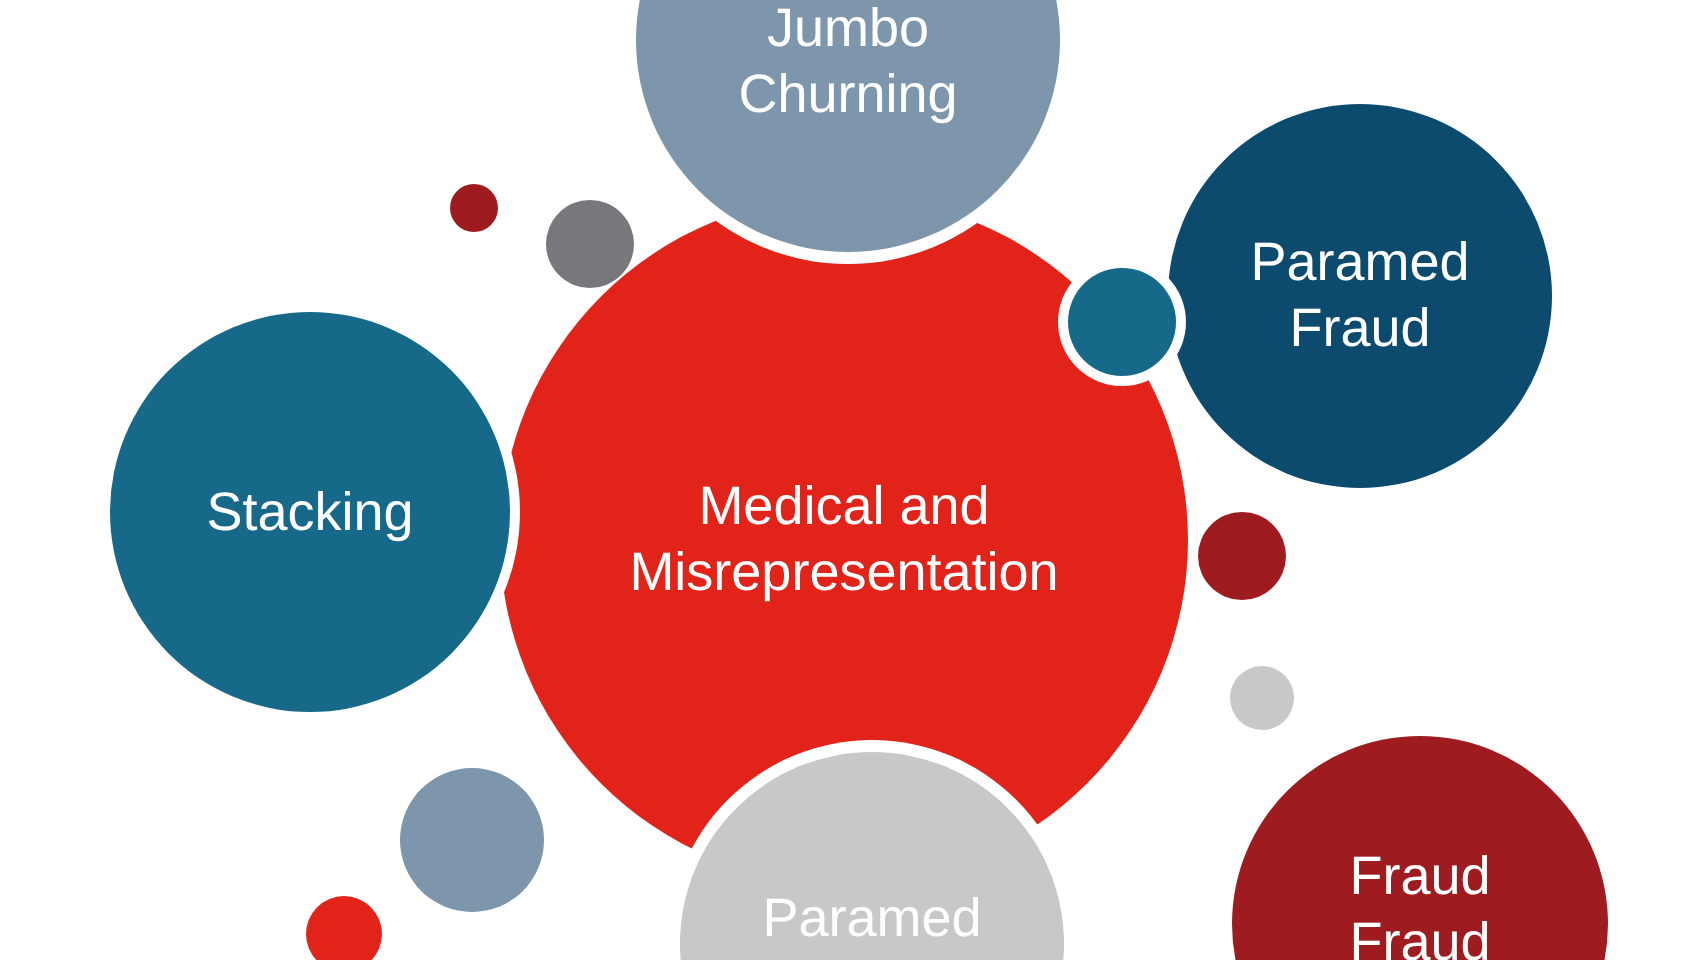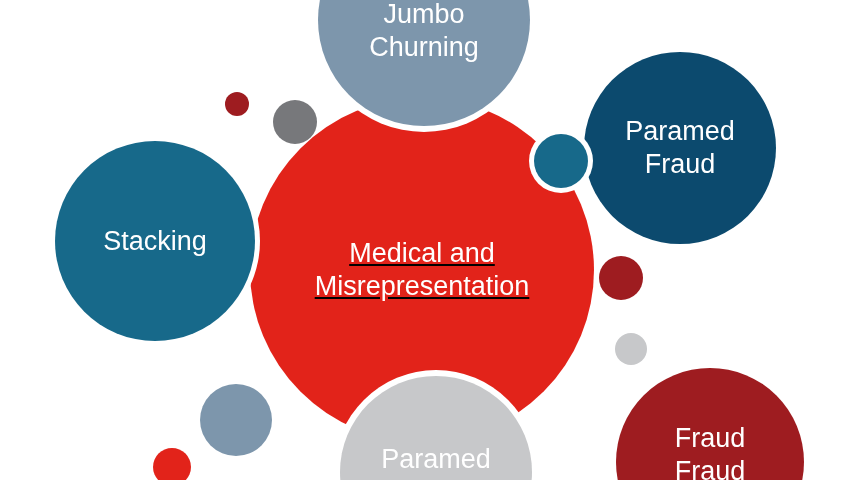--- a/index.html
+++ b/index.html
@@ -30,21 +30,21 @@
     font-weight: 400;
   }
   .label span { display: block; white-space: nowrap; }
 
   
   #center   { left: 250px; top:  98px; width: 344px; height: 344px; z-index: 2; }
   #jumbo    { left: 318px; top: -86px; width: 212px; height: 212px; z-index: 4;
               box-shadow: 0 0 0 6px #ffffff; }
   #jumbo .label { padding-top: 22px; }
   #paramed  { left: 584px; top:  52px; width: 192px; height: 192px; z-index: 3; }
-  #stacking { left:  55px; top: 141px; width: 200px; height: 200px; z-index: 3;
+  #stacking { left:  55px; top: 156px; width: 200px; height: 200px; z-index: 3;
               box-shadow: 0 0 0 5px #ffffff; }
   #churning { left: 340px; top: 376px; width: 192px; height: 192px; z-index: 4;
               box-shadow: 0 0 0 6px #ffffff; }
   #churning .label { padding-bottom: 26px; }
   #agent    { left: 616px; top: 368px; width: 188px; height: 188px; z-index: 4; }
   #agent .label { padding-bottom: 14px; }
 
   
   #d1 { left: 225px; top:  92px; width: 24px; height: 24px; z-index: 1; }
   #d2 { left: 273px; top: 100px; width: 44px; height: 44px; z-index: 1; }
@@ -61,21 +61,21 @@
 <div class="stage">
 
   <div class="bubble" id="d1" style="background: rgb(158, 28, 32);"></div>
   <div class="bubble" id="d2" style="background: rgb(119, 120, 123);"></div>
   <div class="bubble" id="d3" style="background: rgb(23, 105, 138);"></div>
   <div class="bubble" id="d4" style="background: rgb(158, 28, 32);"></div>
   <div class="bubble" id="d5" style="background: rgb(199, 200, 202);"></div>
   <div class="bubble" id="d6" style="background: rgb(125, 150, 172);"></div>
   <div class="bubble" id="d7" style="background: rgb(226, 35, 26);"></div>
 
-  <div class="bubble" id="center" style="background: rgb(226, 35, 26); text-decoration: underline;">
+  <div class="bubble" id="center" style="background: rgb(226, 35, 26);">
     <div class="label">
       <span>Medical and</span>
       <span>Misrepresentation</span>
     </div>
   </div>
 
   <div class="bubble" id="jumbo" style="background: rgb(125, 150, 172);">
     <div class="label">
       <span>Jumbo</span>
       <span>Churning</span>

